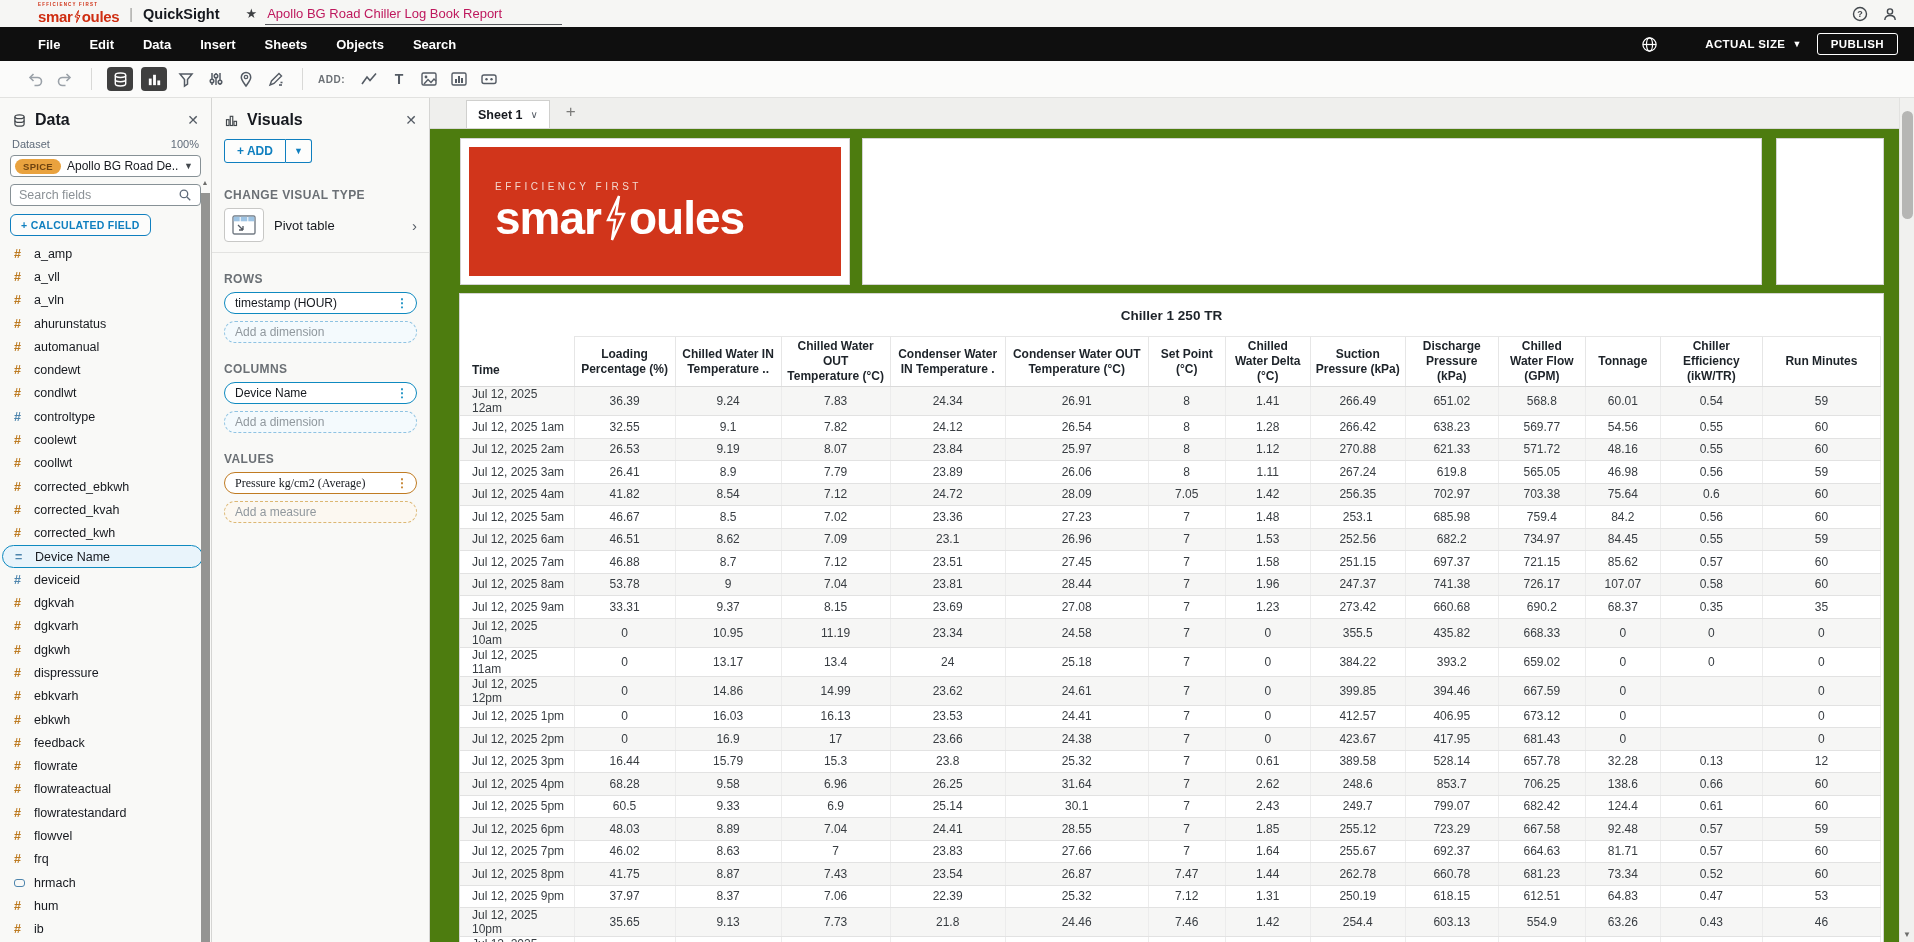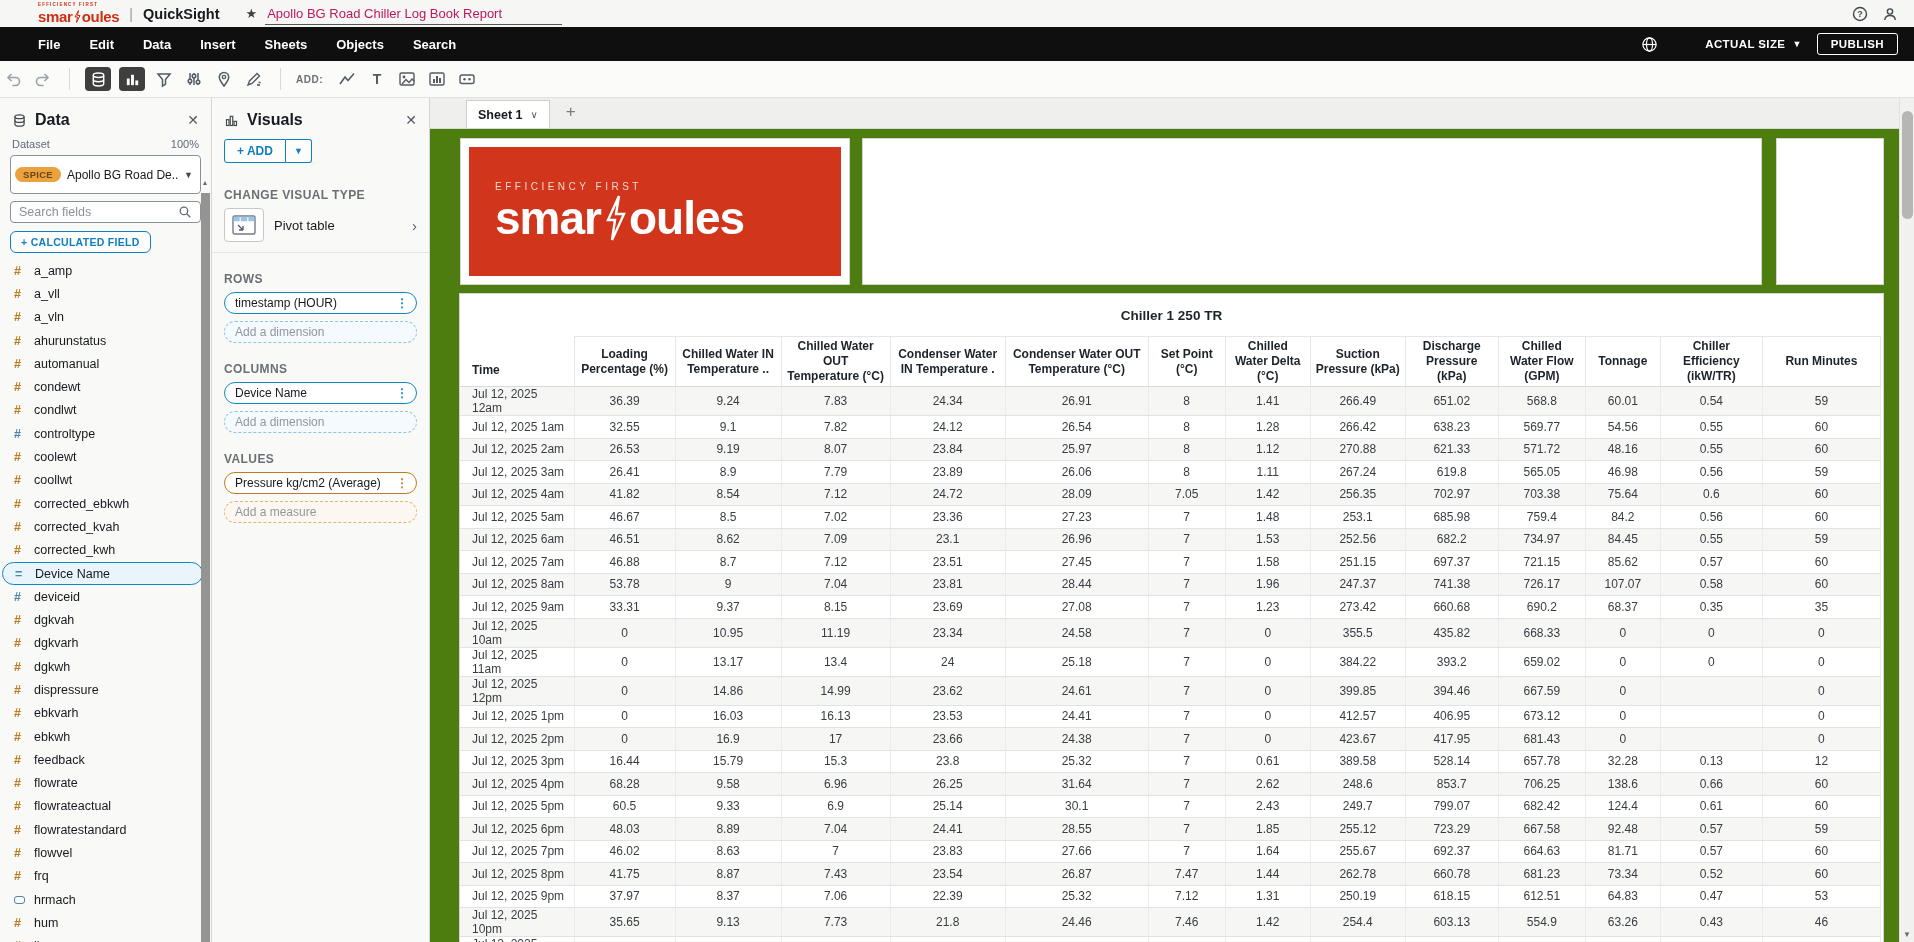--- a/index.html
+++ b/index.html
@@ -22,38 +22,38 @@
   
   .menubar { height:34px; background:#0f0f0f; display:flex; align-items:center; padding:0 16px 0 38px; }
   #menu-items { display:flex; gap:29px; }
   .menu-item { color:#fff; font-size:13px; font-weight:700; cursor:default; }
   .menubar-right { margin-left:auto; display:flex; align-items:center; gap:15px; }
   .zoom-select { color:#fff; font-size:11.5px; font-weight:700; letter-spacing:.4px; display:flex; align-items:center; gap:7px;margin-left:32px; }
   .caret-down { font-size:9px; }
   .publish-btn { color:#fff; border:1.5px solid #fff; border-radius:3px; font-size:11.5px; font-weight:700; padding:4px 13px; letter-spacing:.4px; background:transparent; }
 
   
-  .toolbar { height:37px; background:#fbfbfa; border-bottom:1px solid #e2e2e0; display:flex; align-items:center; padding-left:0; gap:4px; }
+  .toolbar { height:37px; background:#fbfbfa; border-bottom:1px solid #e2e2e0; display:flex; align-items:center; padding-left:22px; gap:4px; }
   .tb-icon { width:26px; height:24px; display:grid; place-items:center; border-radius:4px; color:#545b64; }
   .tb-icon.dark { background:#3f3f3f; color:#fff; margin:0 2px; }
   .tb-icon.dim { color:#9aa1a8; }
   .tb-divider { width:1px; height:22px; background:#d9d9d7; margin:0 9px; }
   .add-label { font-size:10px; font-weight:700; color:#6b7075; letter-spacing:.5px; margin:0 7px 0 2px; }
   .tb-T { font-size:14px; font-weight:700; color:#545b64; }
 
   
   .workspace { display:flex; height:844px; position:relative; }
 
   
   .data-panel { width:212px; background:#f9f9f7; border-right:1px solid #d5d5d3; position:relative; flex:none; }
   .panel-head { display:flex; align-items:center; gap:8px; padding:13px 12px 9px 12px; }
   .panel-title { font-size:16px; font-weight:700; color:#16191f; }
   .panel-close { margin-left:auto; color:#545b64; font-size:14px; }
   .dataset-row { display:flex; justify-content:space-between; padding:0 12px 3px; font-size:11px; color:#5f6b7a; }
-  .dataset-select { margin:2px 10px 0; border:1px solid #879196; border-radius:4px; height:39px; display:flex; align-items:center; padding:0 7px 0 4px; background:#fff; gap:6px; }
+  .dataset-select { margin:2px 10px 0; border:1px solid #879196; border-radius:4px; height:22px; display:flex; align-items:center; padding:0 7px 0 4px; background:#fff; gap:6px; }
   .spice-badge { background:#e9a23e; color:#6e4310; font-size:9.5px; font-weight:700; border-radius:9px; padding:2px 8px; letter-spacing:.3px; }
   .dataset-name { font-size:12px; color:#16191f; flex:1; white-space:nowrap; overflow:hidden; }
   .select-caret { font-size:9px; color:#43484d; }
   .search-box { margin:7px 10px 0; border:1px solid #879196; border-radius:4px; height:22px; display:flex; align-items:center; padding:0 8px; background:#fff; }
   .search-box span { color:#8b9196; font-size:12.5px; flex:1; }
   .calc-field-btn { margin:8px 10px 4px; border:1px solid #0f7fbf; color:#0f7fbf; border-radius:6px; height:22px; font-size:10.5px; font-weight:700; display:inline-flex; align-items:center; padding:0 10px; letter-spacing:.3px; background:#fcfcfb; }
   #field-list { margin-top:2px; }
   .field-row { height:23.3px; display:flex; align-items:center; padding-left:14px; }
   .field-row.selected { background:#e9f4fb; border:1.5px solid #0f8ac0; border-radius:12px; margin:0 8px 0 2px; padding-left:12px; }
   .field-icon { width:17px; font-weight:700; font-size:12.5px; flex:none; }
@@ -70,21 +70,21 @@
   .add-split { display:inline-flex; margin:1px 12px 6px; height:24px; }
   .add-split .add-main { border:1px solid #0f7fbf; border-radius:3px 0 0 3px; color:#0f7fbf; font-size:12px; font-weight:700; display:flex; align-items:center; padding:0 12px; background:#fdfdfc; }
   .add-split .add-caret { border:1px solid #0f7fbf; border-left:none; border-radius:0 3px 3px 0; color:#0f7fbf; display:flex; align-items:center; padding:0 8px; font-size:9px; background:#fdfdfc; }
   .cvt-label,.well-label { padding:7px 12px 4px; font-size:12px; font-weight:700; color:#6b7075; letter-spacing:.4px;margin-top:12px; }
   .vt-row { display:flex; align-items:center; padding:2px 12px 10px; border-bottom:1px solid #e3e3e1; }
   .vt-icon { width:40px; height:34px; border:1px solid #c8c8c6; border-radius:4px; background:#fff; display:grid; place-items:center; }
   .vt-name { margin-left:10px; font-size:13px; color:#16191f; }
   .vt-chevron { margin-left:auto; color:#545b64; font-size:15px; }
   .pill { height:22px; margin:2px 12px 7px; border:1.5px solid #0f8ac0; border-radius:12px; background:#fff; display:flex; align-items:center; padding:0 8px 0 10px; font-size:12px; color:#16191f; white-space:nowrap; overflow:hidden; }
   .pill .dots { margin-left:auto; color:#0f8ac0; font-weight:700; font-size:12px; padding-left:6px; }
-  .pill.orange { border-color:#c07b22; }
+  .pill.orange { border-color:#c07b22;font-family:Liberation Serif, serif; }
   .pill.orange .dots { color:#c07b22; }
   .placeholder { height:22px; margin:2px 12px 9px; border:1px dashed #8fc3e2; border-radius:12px; background:#f4fafd; display:flex; align-items:center; padding:0 10px; font-size:12px; color:#90989e; }
   .placeholder.orange { border-color:#dcb773; background:#fcf8f1; }
 
   
   .canvas { flex:1; background:#4d7c0f; position:relative; overflow:hidden; }
   .tab-strip { height:31px; background:#efefed; border-bottom:1px solid #d8d8d6; display:flex; align-items:flex-end; padding-left:36px; }
   .sheet-tab { height:28px; background:#fff; border:1px solid #d0d0ce; border-bottom:none; display:flex; align-items:center; padding:0 11px; font-size:12.5px; font-weight:700; gap:8px; color:#16191f; }
   .tab-caret { font-size:10px; color:#545b64; font-weight:400; }
   .add-sheet { margin-left:16px; color:#7a7a78; font-size:17px; align-self:center; padding-bottom:2px; }

